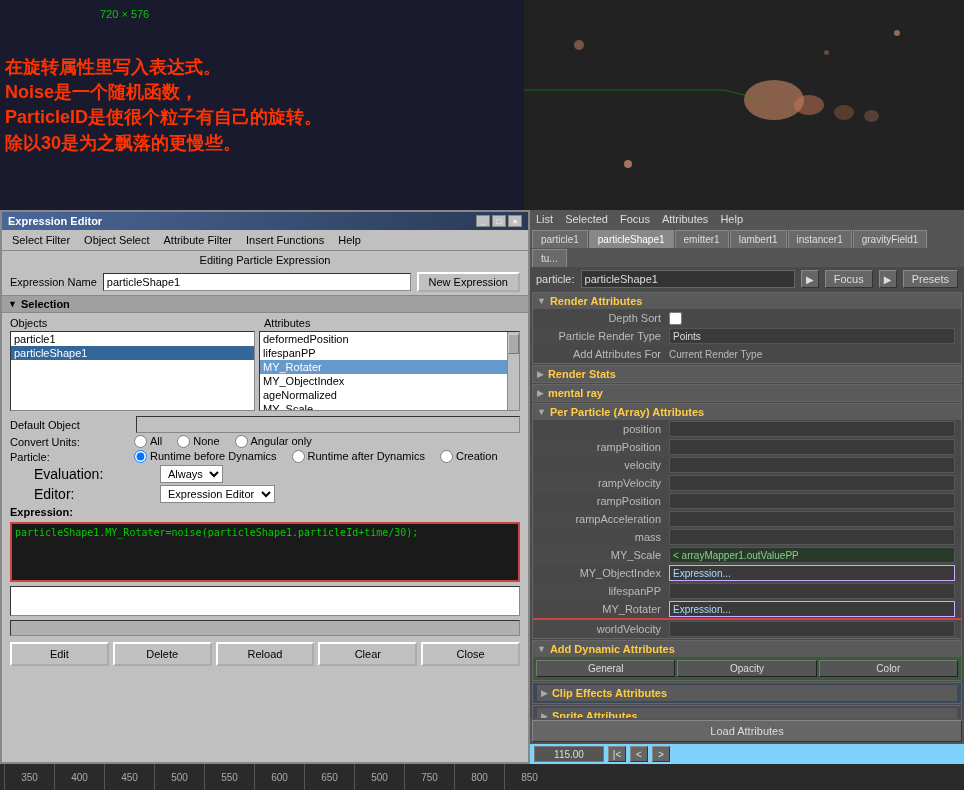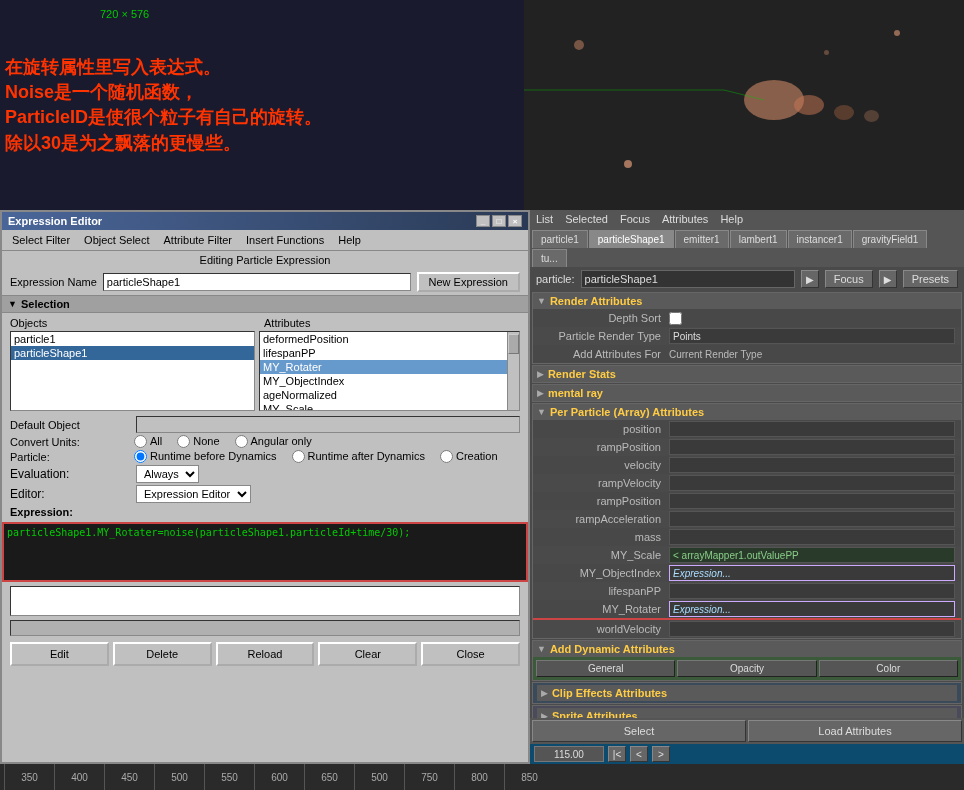--- a/index.html
+++ b/index.html
@@ -224,36 +224,36 @@
       align-items: flex-start;
       gap: 3px;
     }
 
     .eval-row {
       display: flex;
       align-items: center;
       padding: 1px 8px;
       gap: 6px;
     }
-    .eval-label { font-size: 12px; width: 120px; }
+    .eval-label { font-size: 14px; width: 120px; margin-left: 24px; }
     .eval-select {
       height: 18px;
       border: 1px solid #888;
       background: white;
       font-size: 11px;
       padding: 0 3px;
     }
 
     .expression-label {
       padding: 2px 8px;
       font-size: 11px;
       font-weight: bold;
     }
     .expression-textarea {
-      margin: 2px 0;
+      margin: 2px 8px;
       height: 60px;
       border: 2px solid #cc4444;
       background: #1a1a1a;
       color: #00cc00;
       font-family: monospace;
       font-size: 10px;
       padding: 3px;
       resize: none;
     }
     .expression-empty {
@@ -411,21 +411,20 @@
       background: #3a3a3a;
       border: 1px solid #555;
       color: #ddd;
       font-size: 10px;
       padding: 0 3px;
     }
     .attr-value.expression-val {
       background: #3a3a3a;
       color: #aaddff;
       border-color: #ccaaff;
-      font-style: italic;
     }
     .attr-value.connected-val {
       background: #2a3a2a;
       color: #88cc88;
     }
 
     .add-dynamic-section {
       background: #3a5a3a;
       padding: 3px;
       display: flex;
@@ -461,21 +460,21 @@
       height: 22px;
       background: #666;
       border: 1px outset #888;
       color: #ddd;
       cursor: pointer;
       font-size: 11px;
     }
     .bottom-input-row {
       display: flex;
       align-items: center;
-      background: #0c4a6e;
+      background: #7dd3fc;
       padding: 2px 4px;
       gap: 4px;
     }
     .bottom-number-input {
       width: 70px;
       height: 16px;
       background: #555;
       border: 1px solid #777;
       color: #ddd;
       font-size: 10px;
@@ -816,21 +815,20 @@
       <div class="attr-section sprite-section">
         <div class="attr-section-header">
           <span class="attr-section-triangle">▶</span>
           <span class="attr-section-title">Sprite Attributes</span>
         </div>
       </div>
 
     </div>
 
     <div class="bottom-bar">
-      <button class="bottom-btn">Select</button>
       <button class="bottom-btn">Load Attributes</button>
     </div>
 
     <div class="bottom-input-row">
       <input class="bottom-number-input" value="115.00" style="">
       <div class="nav-btn">|&lt;</div>
       <div class="nav-btn">&lt;</div>
       <div class="nav-btn">&gt;</div>
     </div>
   </div>

